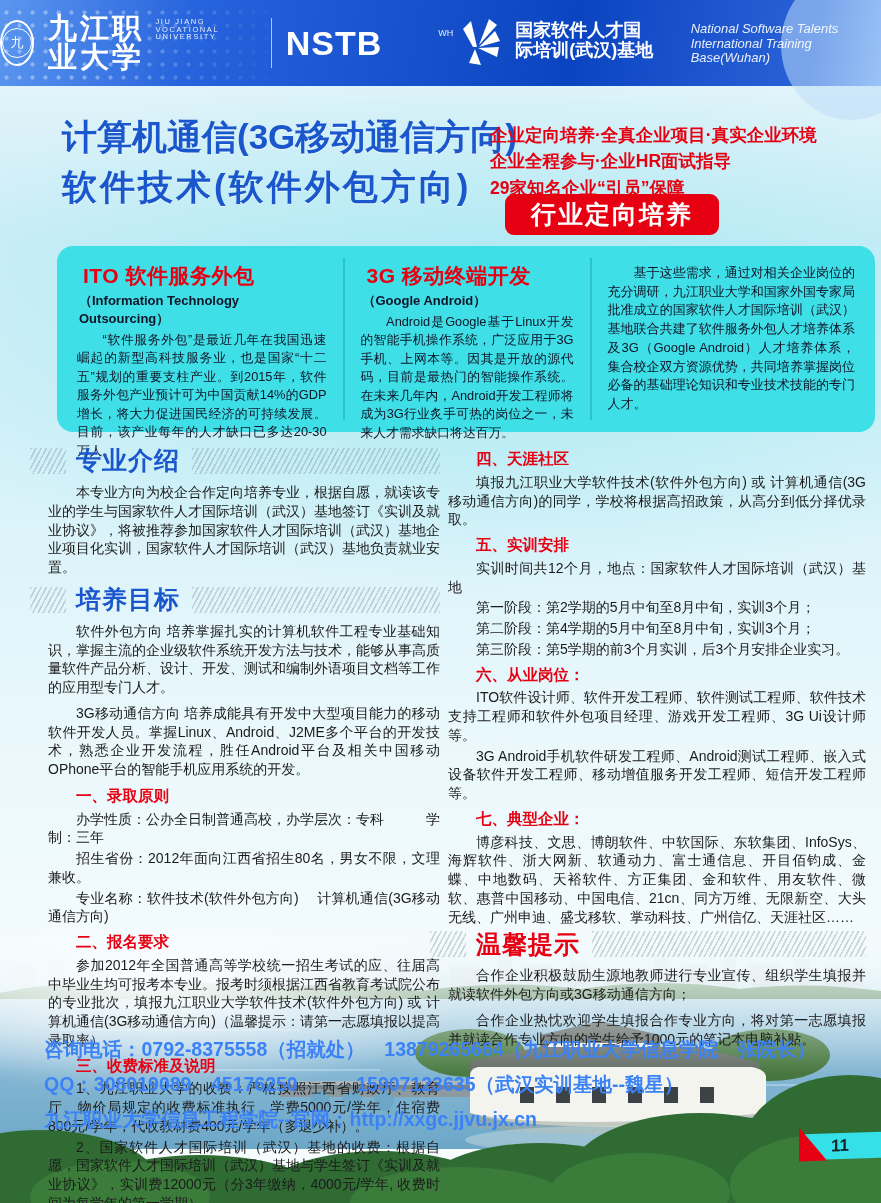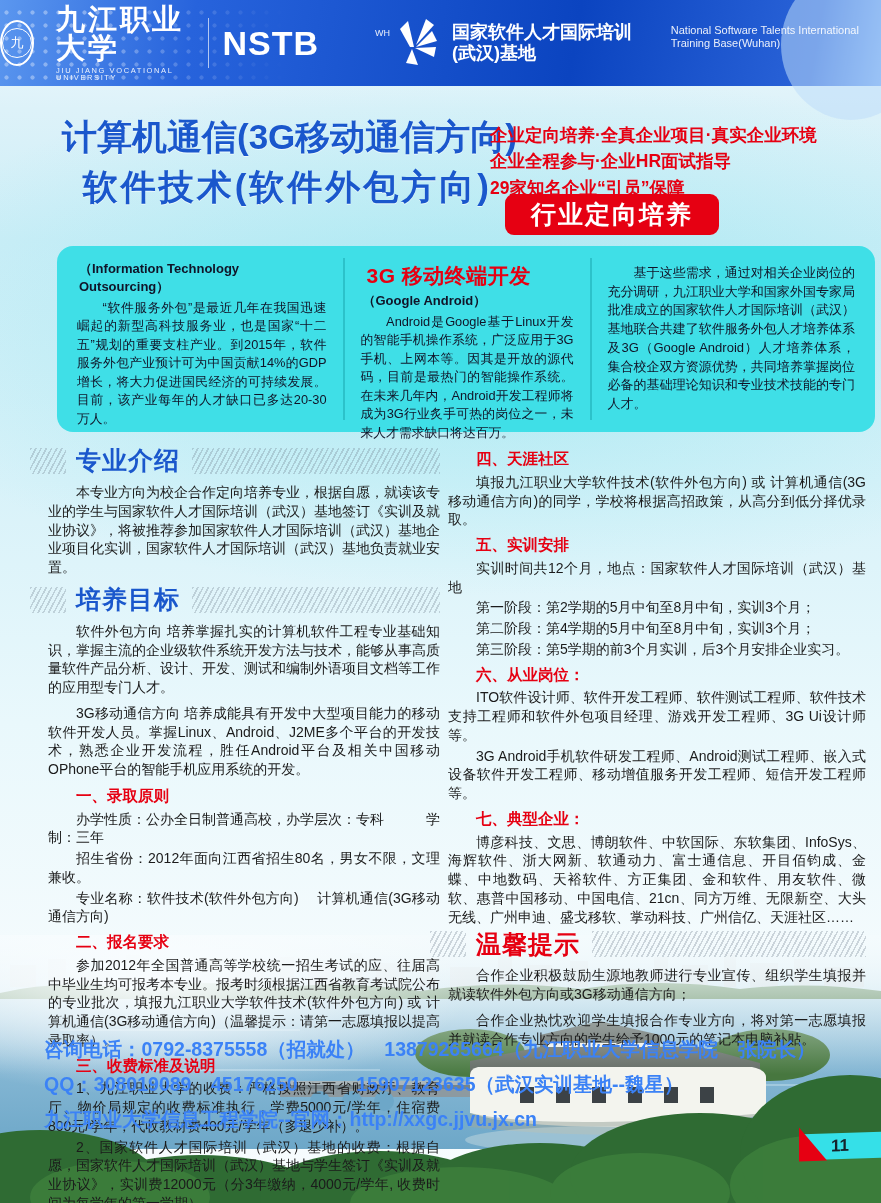--- a/index.html
+++ b/index.html
@@ -20,35 +20,35 @@
   .topbar::after{content:'';position:absolute;right:-40px;top:-30px;width:140px;height:150px;border-radius:50%;
     background:rgba(190,220,250,.55);}
   .dots{position:absolute;left:0;top:6px;width:300px;height:74px;opacity:.5;
     background-image:radial-gradient(circle,rgba(255,255,255,.7) 1.8px,transparent 2.4px);
     background-size:13px 13px;
     -webkit-mask-image:linear-gradient(90deg,#000 30%,transparent 95%);
     mask-image:linear-gradient(90deg,#000 30%,transparent 95%);}
   .brand{display:flex;align-items:center;gap:14px;z-index:2;}
   .seal{width:42px;height:42px;border-radius:50%;border:2px solid #fff;display:flex;align-items:center;justify-content:center;}
   .seal .inner{width:28px;height:28px;border-radius:50%;border:1.5px solid #fff;display:flex;align-items:center;justify-content:center;font-size:13px;}
-  .uni{display:flex;flex-direction:column;line-height:1;margin-left:8px;}
+  .uni{display:flex;flex-direction:row;line-height:1;}
   .uni-cn{font-size:29px;font-weight:bold;letter-spacing:3px;font-family:"Liberation Serif","DejaVu Serif",serif;}
   .uni-en{font-size:7.5px;letter-spacing:1.6px;margin-top:4px;opacity:.9;}
   .vline{width:1px;height:50px;background:rgba(255,255,255,.65);}
   .nstb{display:flex;align-items:flex-start;line-height:1;}
   .nstb-main{font-size:34px;font-weight:bold;letter-spacing:1px;}
   .nstb-sub{font-size:9px;margin-top:3px;margin-left:56px;opacity:.9;}
   .fan{margin-left:-8px;}
   .base{display:flex;flex-direction:row;line-height:1.15;gap:34px;}
   .base-cn{font-size:18px;font-weight:bold;}
-  .base-en{font-size:11px;opacity:.9;margin-top:2px;}
+  .base-en{font-size:13px;opacity:.9;margin-top:2px;font-style:italic;}
   
   .title-block{left:62px;top:112px;width:430px;z-index:4;color:var(--c-title-blue,#1a57cc);font-weight:bold;}
   .title-line{font-size:35px;line-height:1.42;white-space:nowrap;text-shadow:0 1px 0 rgba(255,255,255,.6);}
-  .title-line2{letter-spacing:3px;text-align:right;}
+  .title-line2{letter-spacing:3px;}
   .points{left:490px;top:122px;width:385px;z-index:4;color:var(--c-accent-red,#e60012);font-weight:bold;font-size:17.5px;line-height:1.5;}
   .point-line{white-space:nowrap;}
   .badge{left:505px;top:194px;z-index:4;background:var(--c-accent-red,#e60012);color:#fff;
     font-size:25px;font-weight:bold;padding:4px 26px;border-radius:9px;letter-spacing:2px;}
   
   .intro-box{left:57px;top:246px;width:818px;height:186px;z-index:4;
     background:var(--c-box-cyan,#3fdfe7);border-radius:16px;display:flex;box-sizing:border-box;padding:12px 4px;}
   .intro-col{padding:2px 16px;box-sizing:border-box;color:#101428;}
   .intro-col.c1{width:35%;border-right:2px solid rgba(10,140,150,.35);}
   .intro-col.c2{width:30.5%;border-right:2px solid rgba(10,140,150,.35);}
@@ -128,20 +128,21 @@
   </div>
   <div class="abs points">
     <div class="point-line">企业定向培养·全真企业项目·真实企业环境</div>
     <div class="point-line">企业全程参与·企业HR面试指导</div>
     <div class="point-line">29家知名企业“引员”保障</div>
   </div>
   <div class="abs badge">行业定向培养</div>
 
   <div class="abs intro-box">
     <div class="intro-col c1">
+      <div class="intro-title">ITO 软件服务外包</div>
       <div class="intro-sub">（Information Technology Outsourcing）</div>
       <p class="intro-body">“软件服务外包”是最近几年在我国迅速崛起的新型高科技服务业，也是国家“十二五”规划的重要支柱产业。到2015年，软件服务外包产业预计可为中国贡献14%的GDP增长，将大力促进国民经济的可持续发展。目前，该产业每年的人才缺口已多达20-30万人。</p>
     </div>
     <div class="intro-col c2">
       <div class="intro-title">3G 移动终端开发</div>
       <div class="intro-sub">（Google Android）</div>
       <p class="intro-body">Android是Google基于Linux开发的智能手机操作系统，广泛应用于3G手机、上网本等。因其是开放的源代码，目前是最热门的智能操作系统。在未来几年内，Android开发工程师将成为3G行业炙手可热的岗位之一，未来人才需求缺口将达百万。</p>
     </div>
     <div class="intro-col c3">
       <p class="intro-body">基于这些需求，通过对相关企业岗位的充分调研，九江职业大学和国家外国专家局批准成立的国家软件人才国际培训（武汉）基地联合共建了软件服务外包人才培养体系及3G（Google Android）人才培养体系，集合校企双方资源优势，共同培养掌握岗位必备的基础理论知识和专业技术技能的专门人才。</p>

